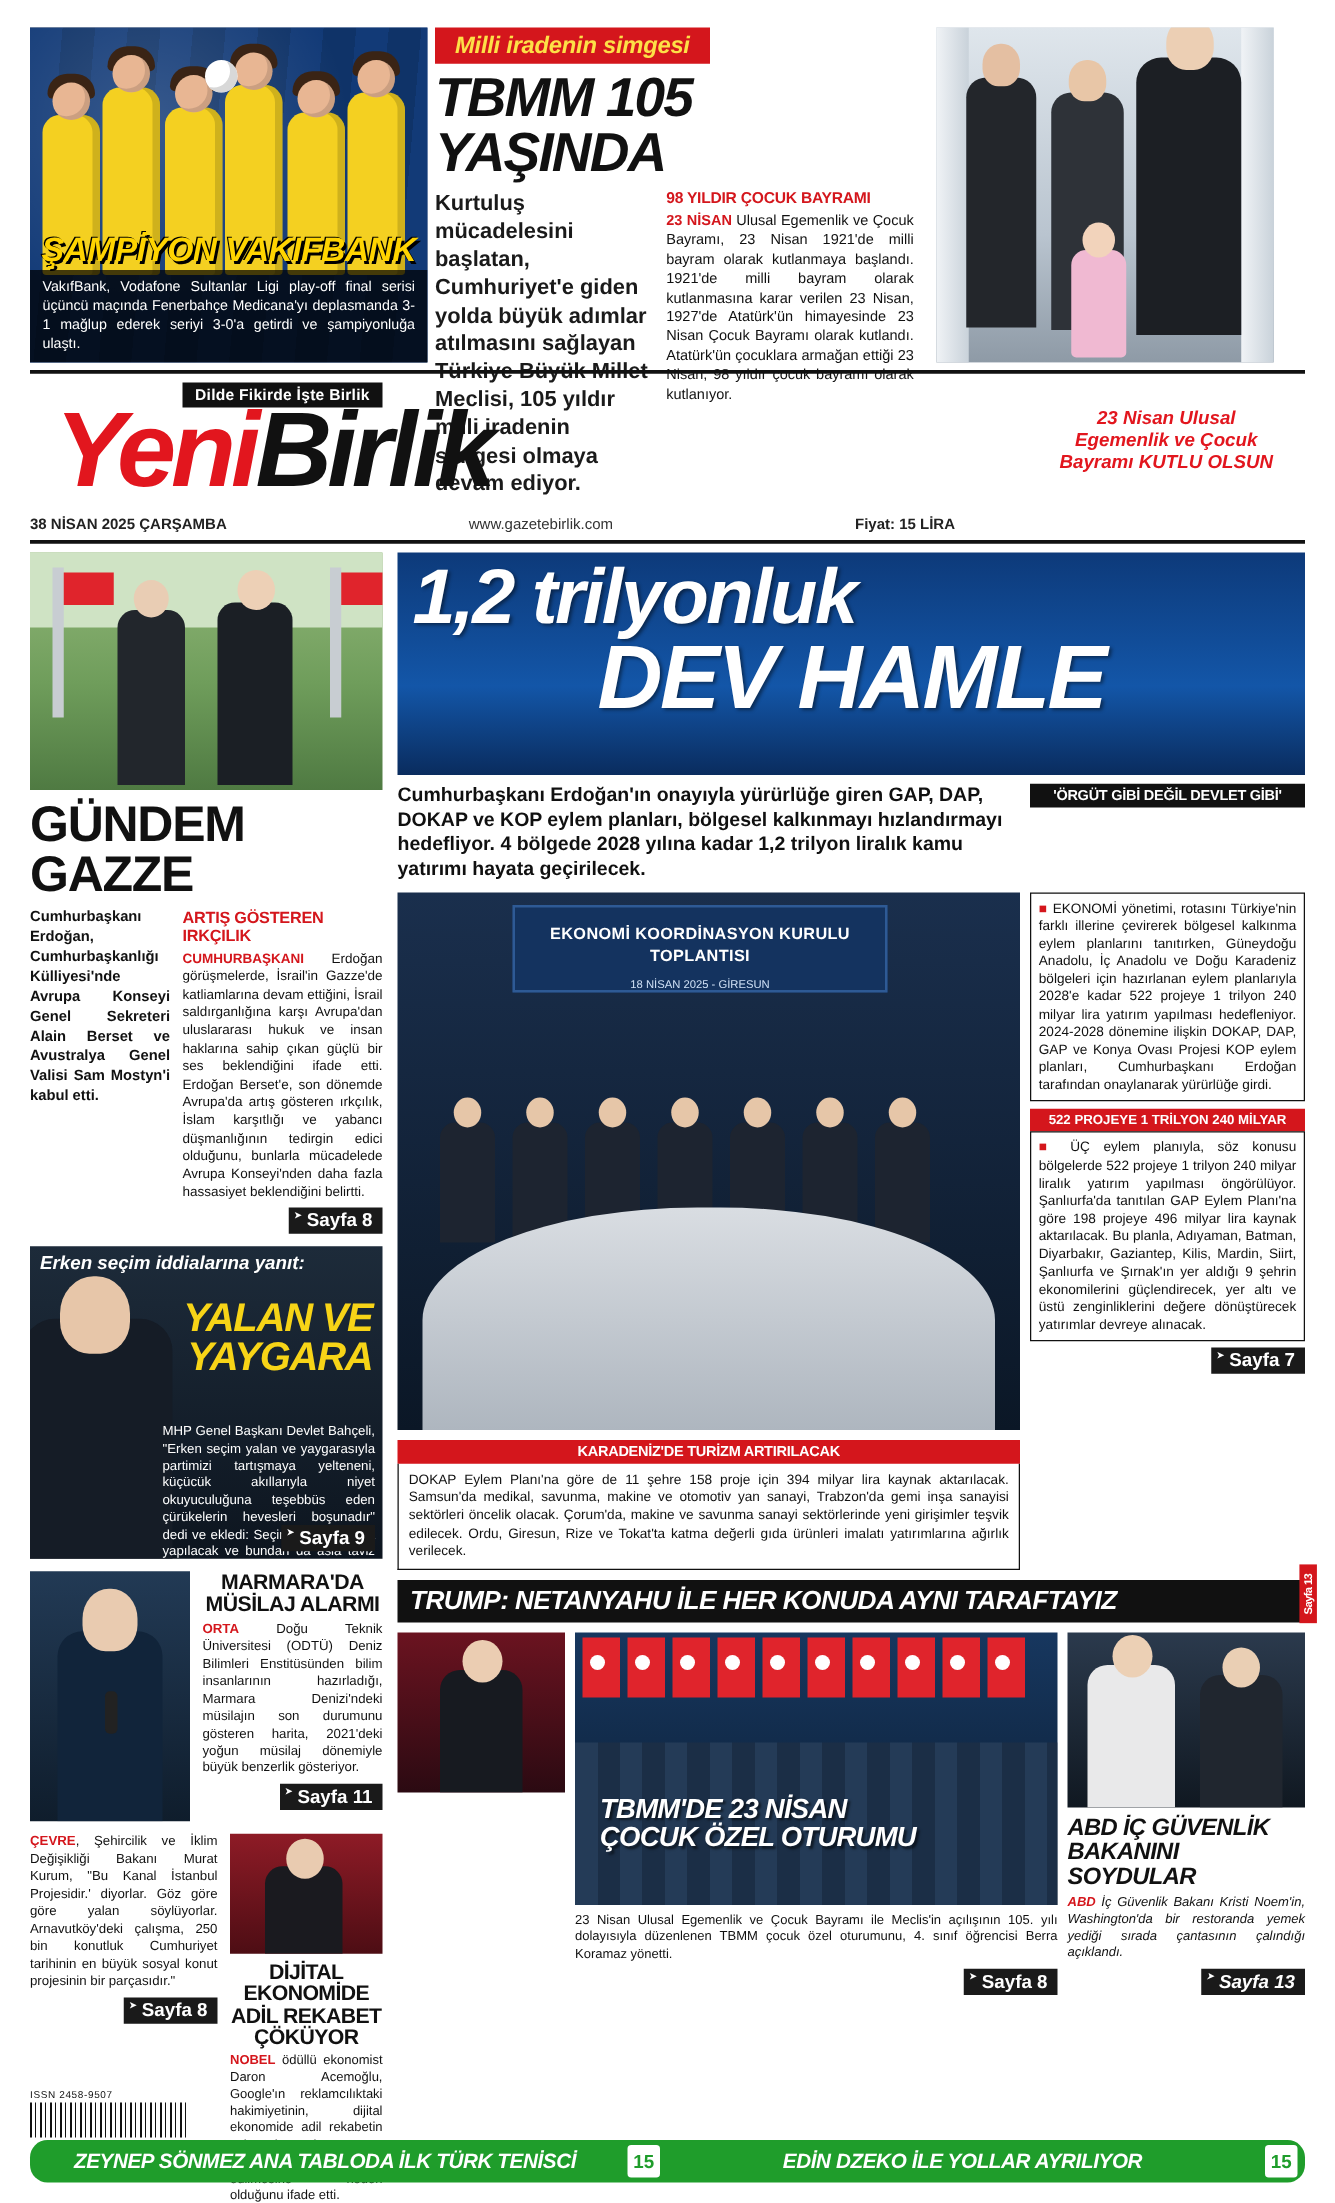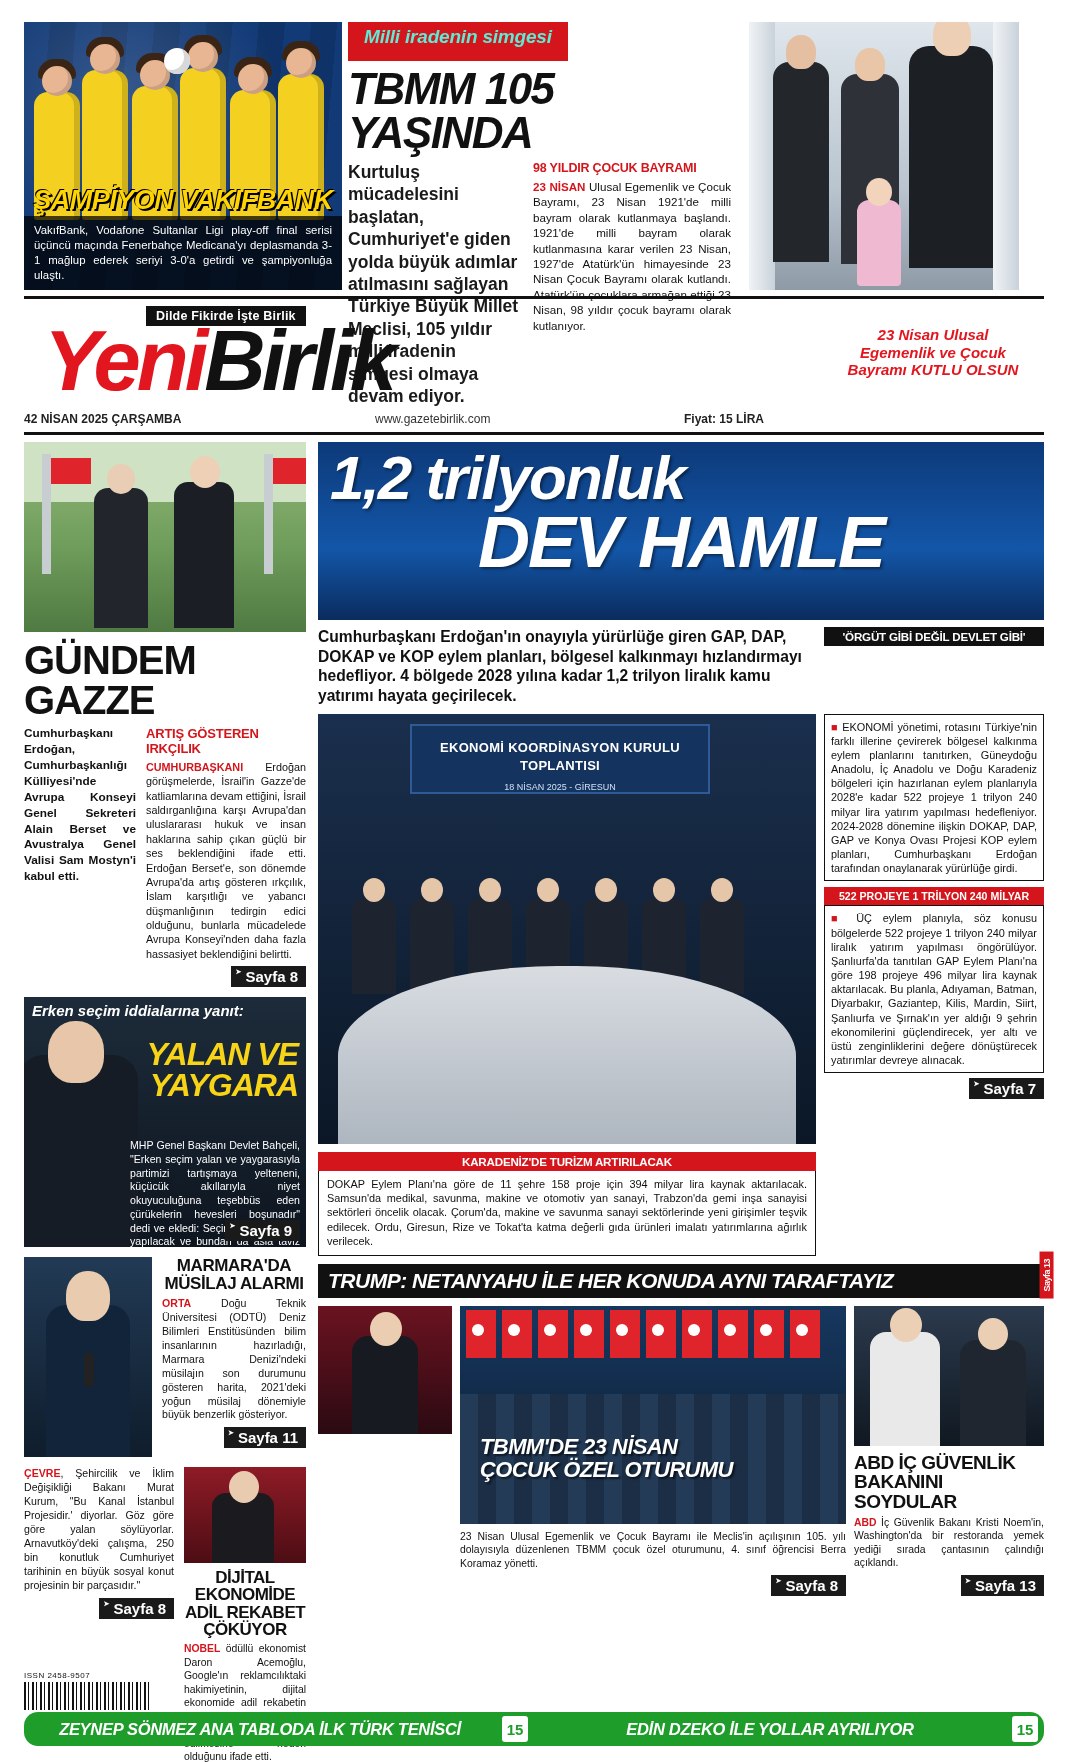--- a/index.html
+++ b/index.html
@@ -31,21 +31,21 @@
   .vakif .banner span {
     display:inline-block; color:#ffd400; font-size:27px; font-weight:bold; font-style:italic;
     letter-spacing:-.5px; text-shadow:2px 2px 0 #000, -1px -1px 0 #000;
     font-family:"Liberation Sans", sans-serif;
   }
   .vakif .capbox { position:absolute; left:0; bottom:0; width:100%; height:74px; background:rgba(0,0,0,.72); padding:7px 10px; }
   .vakif .capbox p { margin:0; color:#fff; font-size:11.4px; line-height:1.32; text-align:justify; }
 
   .tbmm { position:relative; width:auto; flex:1; height:268px; background:#fff; display:flex; }
   .tbmm-left { width:395px; position:relative; }
-  .redtag { display:inline-block; background:#d4161c; color:#5eead4; font-size:19px; font-weight:bold; font-style:italic; padding:4px 16px 13px; letter-spacing:-.2px; }
+  .redtag { display:inline-block; background:#d4161c; color:#fde047; font-size:19px; font-weight:bold; font-style:italic; padding:4px 16px 3px; letter-spacing:-.2px; }
   .tbmm-head { font-size:44px; font-weight:bold; font-style:italic; letter-spacing:-1.5px; margin:6px 0 6px; line-height:1; color:#111; }
   .tbmm-lead { font-size:17.5px; line-height:1.28; font-weight:bold; color:#1a1a1a; width:175px; float:left; margin-right:10px; }
   .tbmm-side { width:198px; float:left; }
   .tbmm-side h4 { margin:0 0 4px; font-size:12.5px; font-weight:bold; color:#d4161c; letter-spacing:-.2px; }
   .tbmm-side p { margin:0; font-size:11.6px; line-height:1.33; text-align:justify; }
   .tbmm-side .rd { color:#d4161c; font-weight:bold; }
 
   .ataphoto { position:relative; width:270px; height:268px; margin-left:6px; overflow:hidden; background:#cfd6dd; }
   .ataphoto .wall { position:absolute; inset:0; background:linear-gradient(180deg,#dfe6ec 0%,#b9c4cf 62%,#8e9aa6 100%); }
   .ataphoto .col { position:absolute; top:0; bottom:0; width:26px; background:linear-gradient(90deg,#f0f3f6,#c9d2da); }
@@ -164,21 +164,21 @@
   .b2 { width:386px; position:relative; }
   .b2 .ph { width:386px; height:218px; background:linear-gradient(180deg,#17375f,#0a1b2e); position:relative; overflow:hidden; }
   .b2 .ph .flagrow { position:absolute; left:0; top:4px; width:100%; height:52px; display:flex; gap:6px; padding-left:6px; }
   .b2 .ph .fl { width:30px; height:48px; background:#e0242c; position:relative; }
   .b2 .ph .fl:after{content:"";position:absolute;left:6px;top:14px;width:12px;height:12px;border-radius:50%;background:#fff;}
   .b2 .ph .crowd { position:absolute; left:0; bottom:0; width:100%; height:130px; background:repeating-linear-gradient(90deg,#243b57 0 18px,#1b2e46 18px 36px); }
   .b2 .title { position:absolute; left:0; bottom:42px; width:100%; padding:0 20px; }
   .b2 .title div { color:#fff; font-size:22px; font-weight:bold; font-style:italic; line-height:1.03; letter-spacing:-.6px; text-shadow:2px 2px 2px rgba(0,0,0,.6); }
   .b2 .cap { margin-top:6px; font-size:10.4px; line-height:1.3; text-align:justify; }
 
-  .b3 { width:190px; }
+  .b3 { width:190px;font-style:italic; }
   .b3 .ph { width:190px; height:140px; background:linear-gradient(180deg,#2b3a4d,#101821); position:relative; overflow:hidden; }
   .b3 .ph .a { position:absolute; left:16px; top:26px; width:70px; height:114px; background:#e9e9ea; border-radius:16px 16px 0 0; }
   .b3 .ph .a:after{content:"";position:absolute;left:20px;top:-24px;width:32px;height:34px;border-radius:50%;background:#ecd0b5;}
   .b3 .ph .b { position:absolute; right:18px; top:34px; width:66px; height:106px; background:#20262f; border-radius:16px 16px 0 0; }
   .b3 .ph .b:after{content:"";position:absolute;left:18px;top:-22px;width:30px;height:32px;border-radius:50%;background:#eacfb4;}
   .b3 h4 { margin:7px 0 4px; font-size:19px; font-weight:bold; line-height:1.04; letter-spacing:-.5px; }
   .b3 p { margin:0; font-size:10.4px; line-height:1.3; text-align:justify; }
 
   
   .footer { position:absolute; left:24px; bottom:16px; width:1020px; height:34px; background:#1f9d2b; display:flex; align-items:center;border-radius:14px; }
@@ -234,21 +234,21 @@
       </div>
     </div>
   </div>
 
   <div class="hr-black"></div>
 
   <div class="masthead">
     <div class="slogan">Dilde Fikirde İşte Birlik</div>
     <div class="logo"><span>Yeni</span><span class="blk">Birlik</span></div>
     <div class="mast-meta">
-      <span>42 NİSAN 2025 ÇARŞAMBA</span>
+      <span>38 NİSAN 2025 ÇARŞAMBA</span>
       <span class="mid">www.gazetebirlik.com</span>
       <span>Fiyat: 15 LİRA</span>
     </div>
     <div class="kutlu">23 Nisan Ulusal Egemenlik ve Çocuk Bayramı KUTLU OLSUN</div>
   </div>
   <div class="hr-black2"></div>
 
   <div class="colL">
 
     <div class="photoL">

